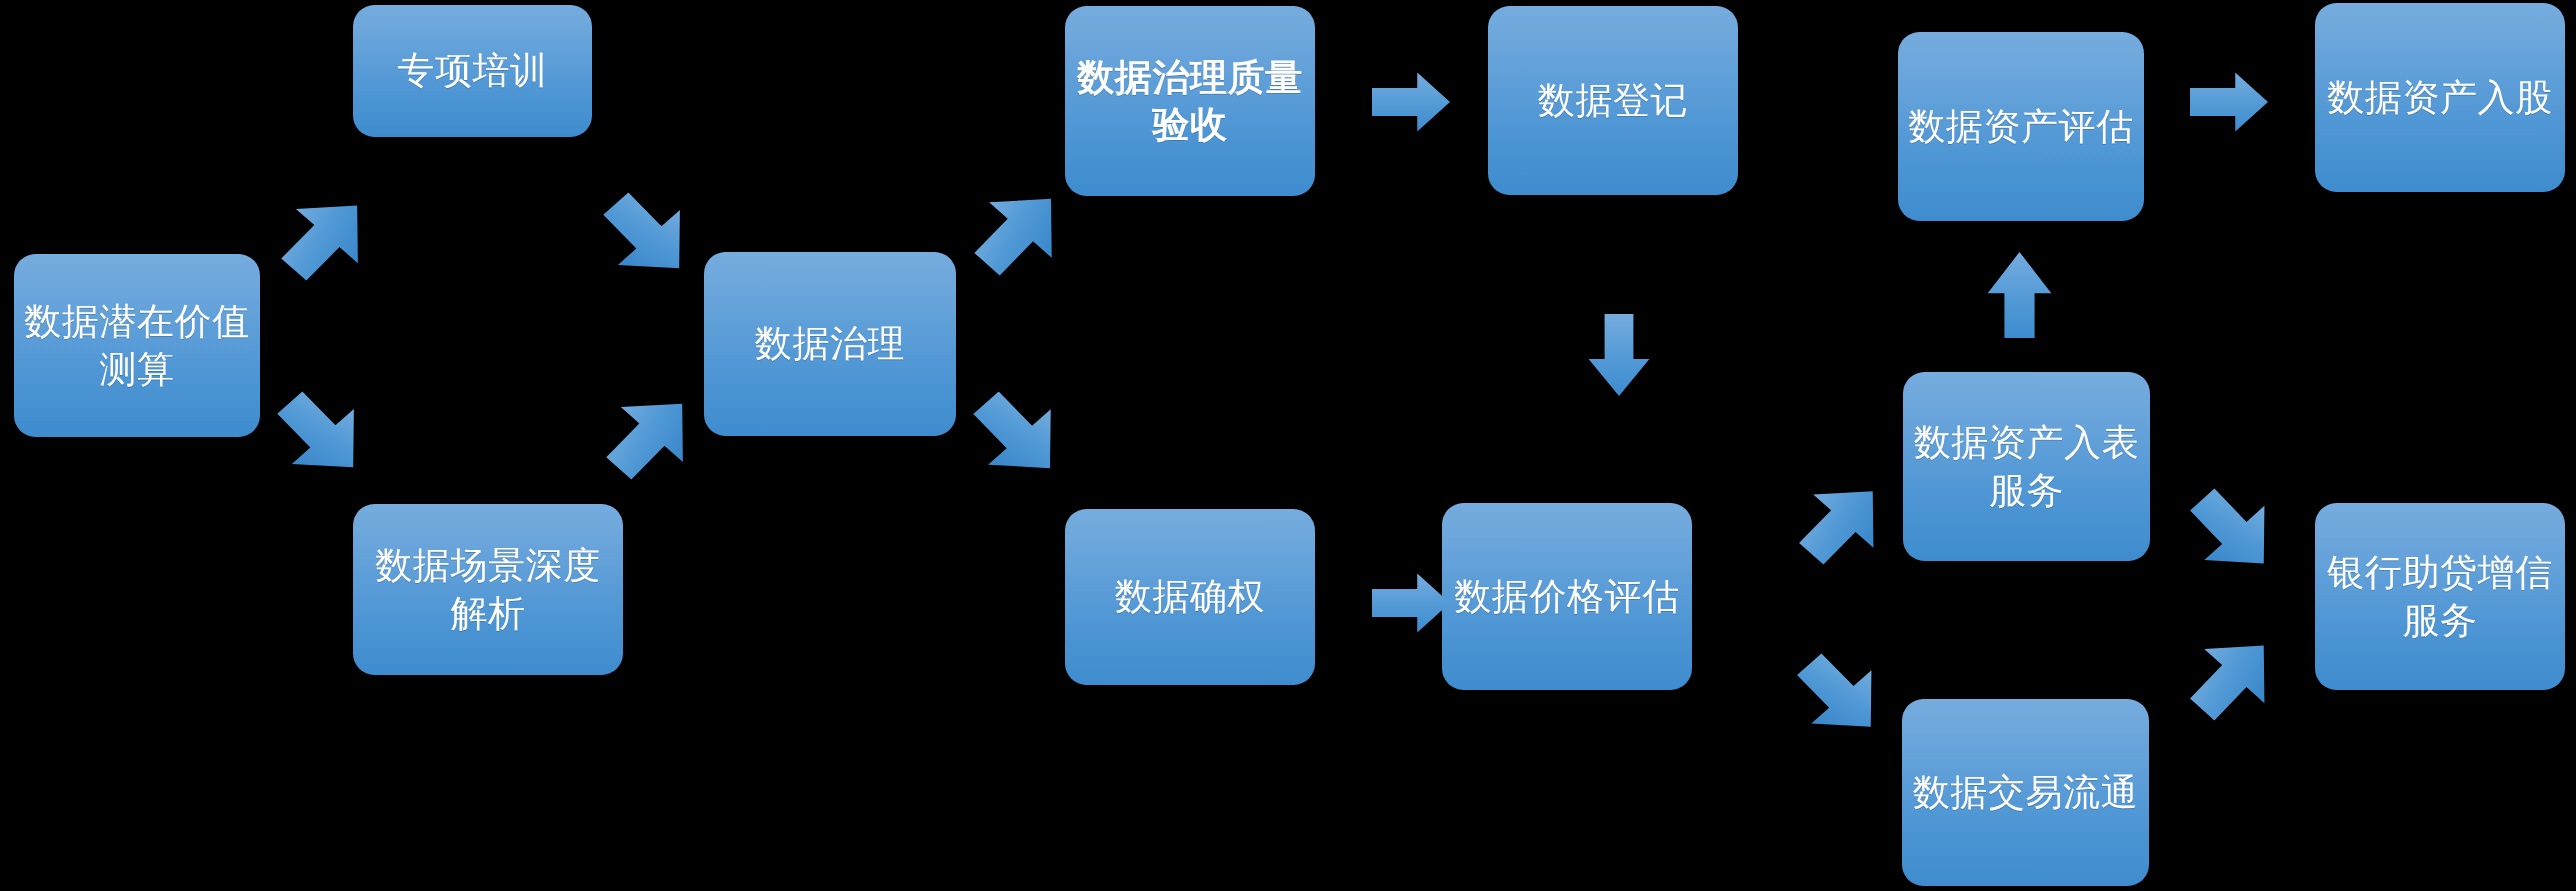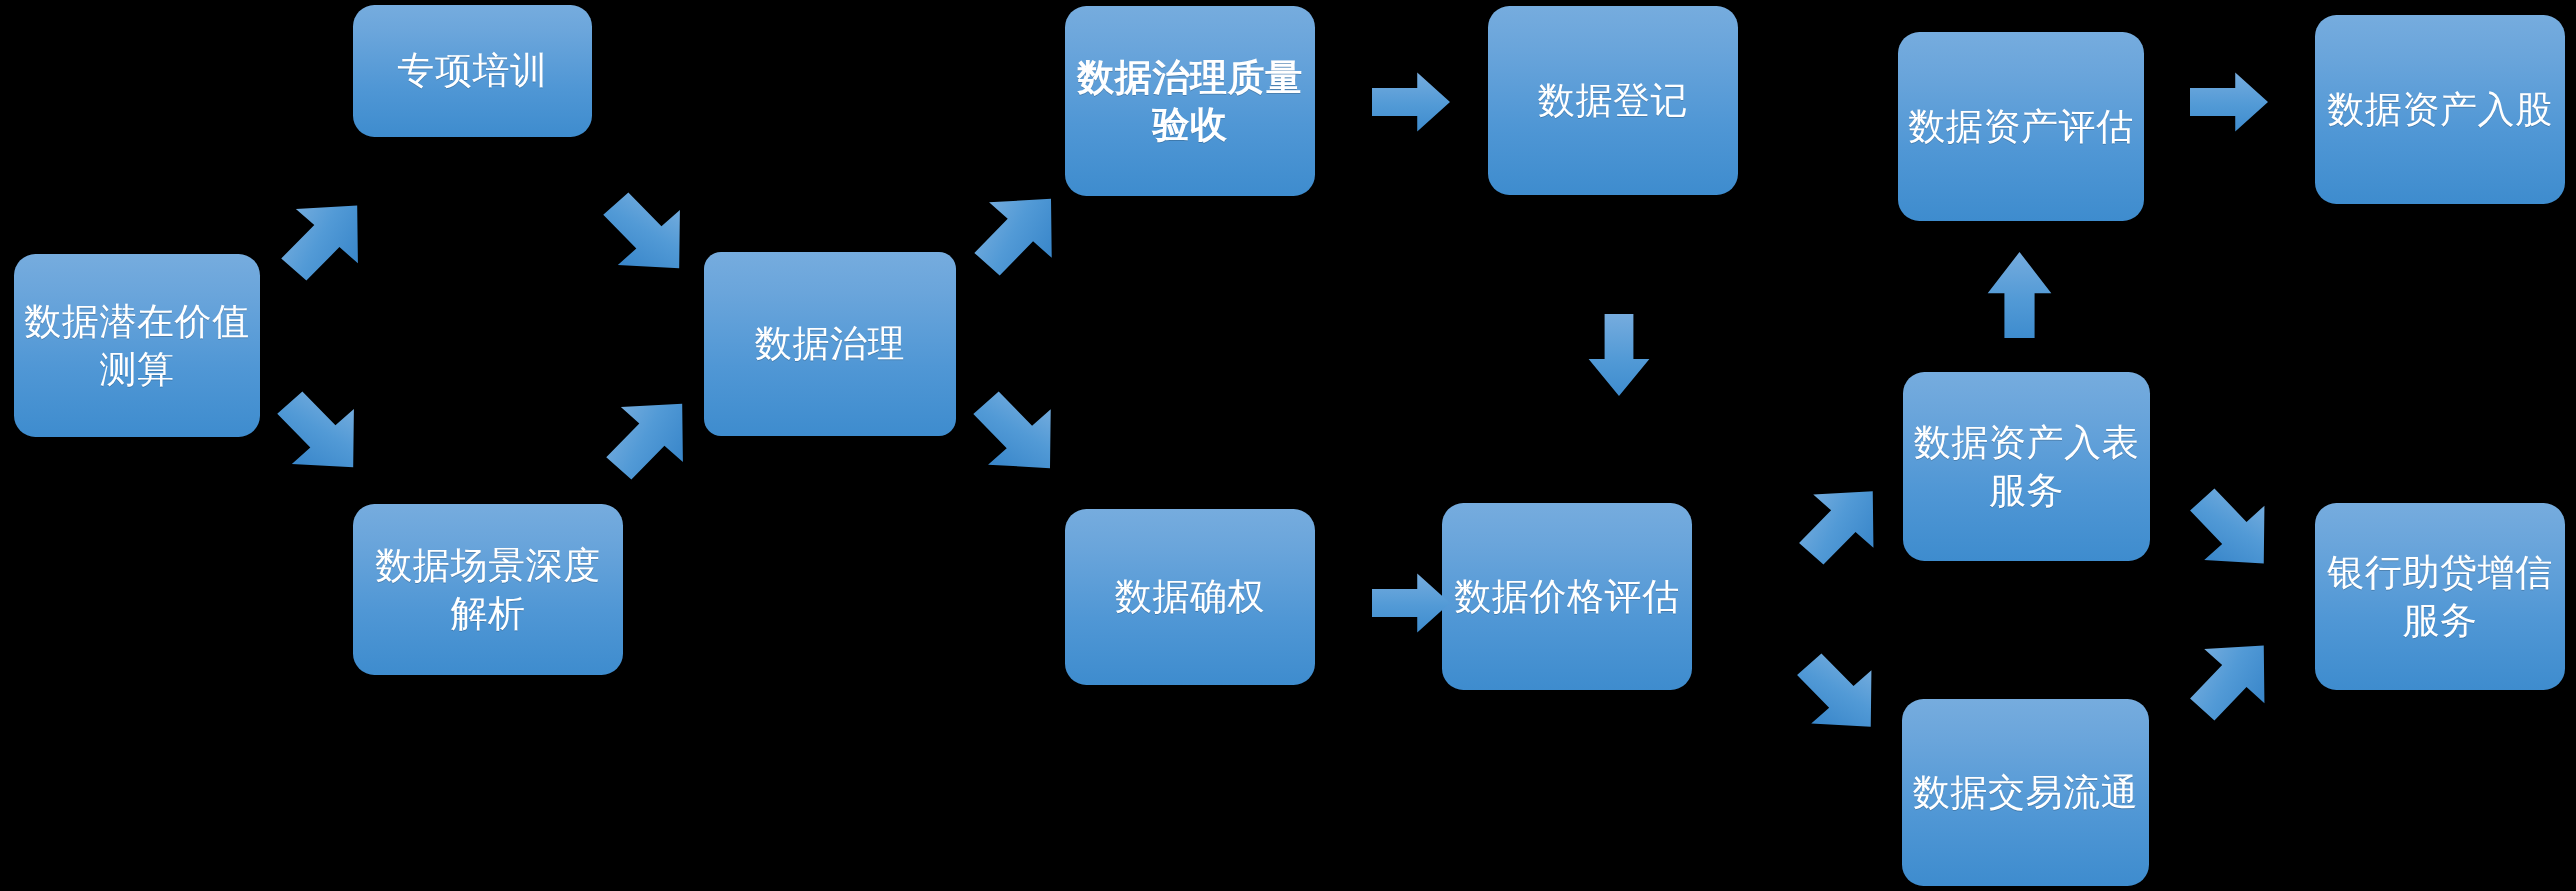--- a/index.html
+++ b/index.html
@@ -84,21 +84,21 @@
   </div>
 
   <div class="node" style="left:353px; top:5px; width:239px; height:132px;">
     <span class="label">专项培训</span>
   </div>
 
   <div class="node" style="left:353px; top:504px; width:270px; height:171px;">
     <span class="label">数据场景深度解析</span>
   </div>
 
-  <div class="node" style="left:704px; top:252px; width:252px; height:184px;border-radius:17px;">
+  <div class="node" style="left:704px; top:252px; width:252px; height:184px;">
     <span class="label">数据治理</span>
   </div>
 
   <div class="node" style="left:1065px; top:6.3px; width:250px; height:190px;font-weight:bold;">
     <span class="label">数据治理质量验收</span>
   </div>
 
   <div class="node" style="left:1065px; top:509px; width:250px; height:176px;">
     <span class="label">数据确权</span>
   </div>
@@ -108,21 +108,21 @@
   </div>
 
   <div class="node" style="left:1442px; top:503px; width:250px; height:187px;">
     <span class="label">数据价格评估</span>
   </div>
 
   <div class="node" style="left:1898px; top:6.3px; width:246px; height:189px;margin-top:26px;">
     <span class="label">数据资产评估</span>
   </div>
 
-  <div class="node" style="left:2315px; top:15px; width:250px; height:189px;">
+  <div class="node" style="left:2315px; top:3px; width:250px; height:189px;">
     <span class="label">数据资产入股</span>
   </div>
 
   <div class="node" style="left:1903px; top:372px; width:247px; height:189px;">
     <span class="label">数据资产入表服务</span>
   </div>
 
   <div class="node" style="left:1902px; top:699px; width:247px; height:187px;justify-content:center;">
     <span class="label">数据交易流通</span>
   </div>

